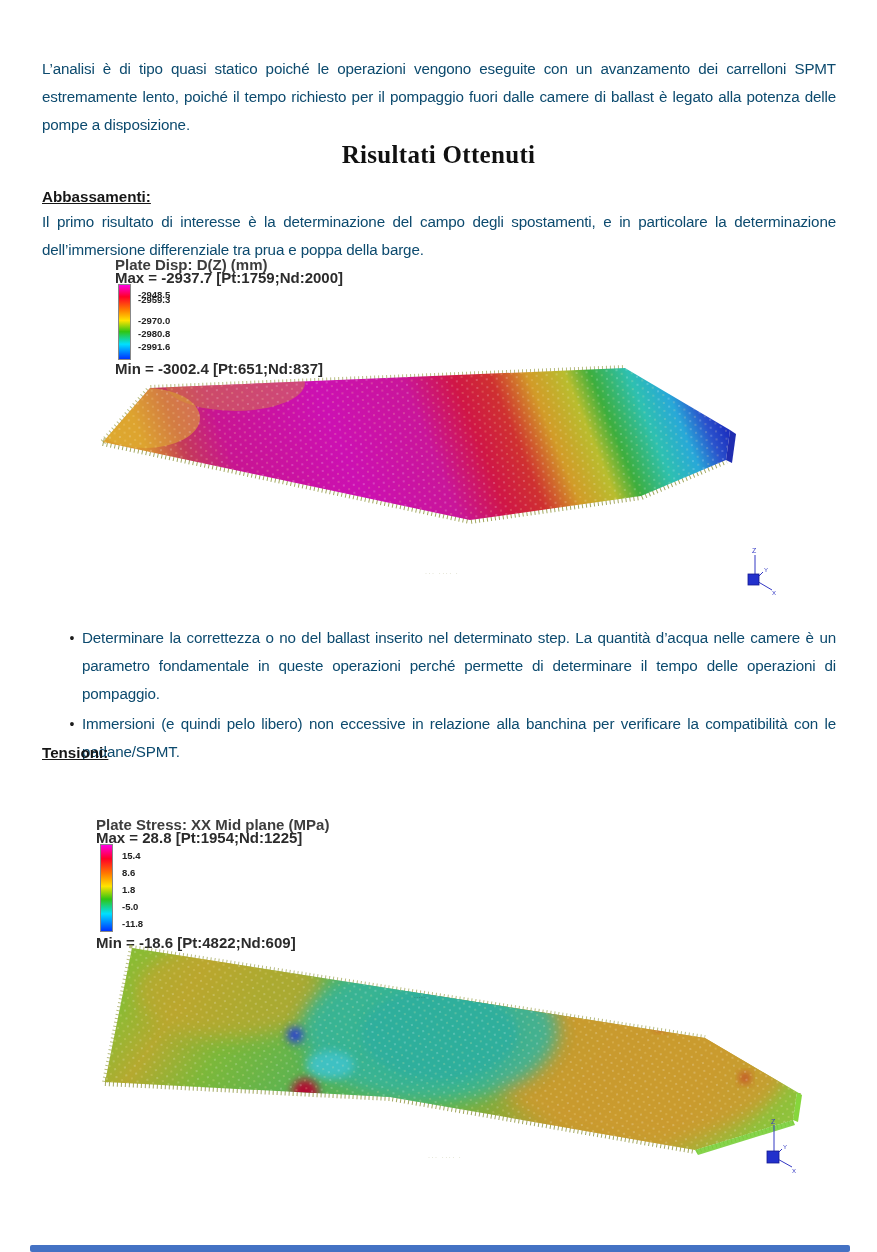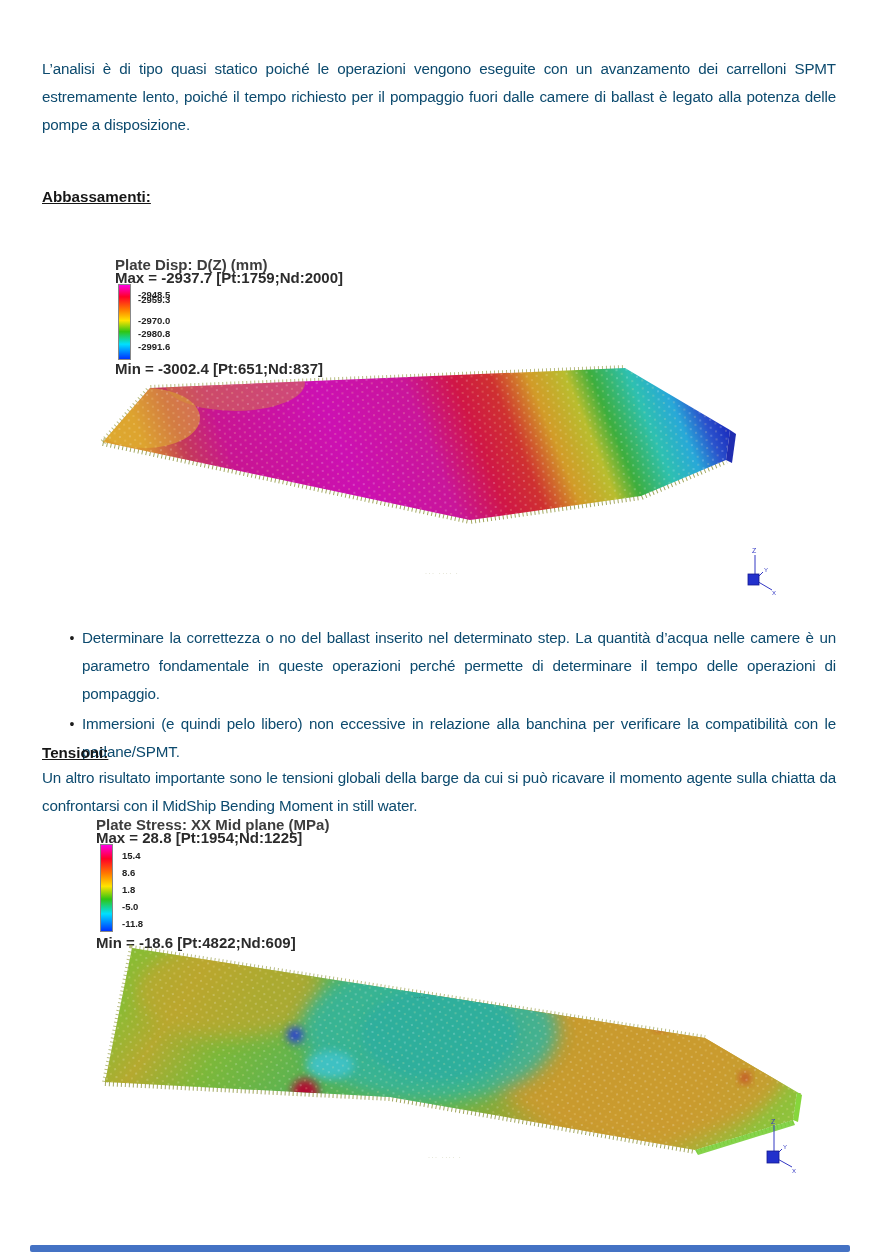--- a/index.html
+++ b/index.html
@@ -32,22 +32,24 @@
   .footer-bar { position:absolute; left:30px; top:1245px; width:820px; height:7px;
     background:#4472c4; border-radius:2px; }
 </style>
 </head>
 <body>
 
 <div class="page">
 
   <div class="abs bodytext" style="left:42px; top:55px; width:794px;">L’analisi è di tipo quasi statico poiché le operazioni vengono eseguite con un avanzamento dei carrelloni SPMT estremamente lento, poiché il tempo richiesto per il pompaggio fuori dalle camere di ballast è legato alla potenza delle pompe a disposizione.</div>
 
+  <div class="abs doc-title" style="left:0; top:141px;">Risultati Ottenuti</div>
 
   <div class="abs sec-head" style="left:42px; top:188px;">Abbassamenti:</div>
+  <div class="abs bodytext" style="left:42px; top:208px; width:794px;">Il primo risultato di interesse è la determinazione del campo degli spostamenti, e in particolare la determinazione dell’immersione differenziale tra prua e poppa della barge.</div>
 
   <div class="fea" style="left:85px; top:253px; width:710px; height:340px;">
 
     <div class="legend-title" style="left:30px; top:3px;">Plate Disp: D(Z) (mm)</div>
     <div class="legend-line" style="left:30px; top:16px;">Max = -2937.7 [Pt:1759;Nd:2000]</div>
 
     <div class="cbar" style="left:33px; top:31px; height:76px;"></div>
     <div class="cbar-labels">
       <div class="cbar-label" style="left:53px; top:36px;">-2948.5</div>
       <div class="cbar-label" style="left:53px; top:41px;">-2959.3</div>
@@ -117,21 +119,20 @@
       <div class="bullet-dot">•</div>
       <div class="bullet-text bodytext">Determinare la correttezza o no del ballast inserito nel determinato step. La quantità d’acqua nelle camere è un parametro fondamentale in queste operazioni perché permette di determinare il tempo delle operazioni di pompaggio.</div>
     </div>
     <div class="bullet-row">
       <div class="bullet-dot">•</div>
       <div class="bullet-text bodytext">Immersioni (e quindi pelo libero) non eccessive in relazione alla banchina per verificare la compatibilità con le padane/SPMT.</div>
     </div>
   </div>
 
   <div class="abs sec-head" style="left:42px; top:744px;">Tensioni:</div>
-  <div class="abs bodytext" style="left:42px; top:764px; width:794px;">Un altro risultato importante sono le tensioni globali della barge da cui si può ricavare il momento agente sulla chiatta da confrontarsi con il MidShip Bending Moment in still water.</div>
 
   <div class="fea" style="left:88px; top:812px; width:724px; height:365px;">
 
     <div class="legend-title" style="left:8px; top:4px;">Plate Stress: XX Mid plane (MPa)</div>
     <div class="legend-line" style="left:8px; top:17px;">Max = 28.8 [Pt:1954;Nd:1225]</div>
 
     <div class="cbar" style="left:12px; top:32px; height:88px;"></div>
     <div class="cbar-labels">
       <div class="cbar-label" style="left:34px; top:38px;">15.4</div>
       <div class="cbar-label" style="left:34px; top:55px;">8.6</div>

